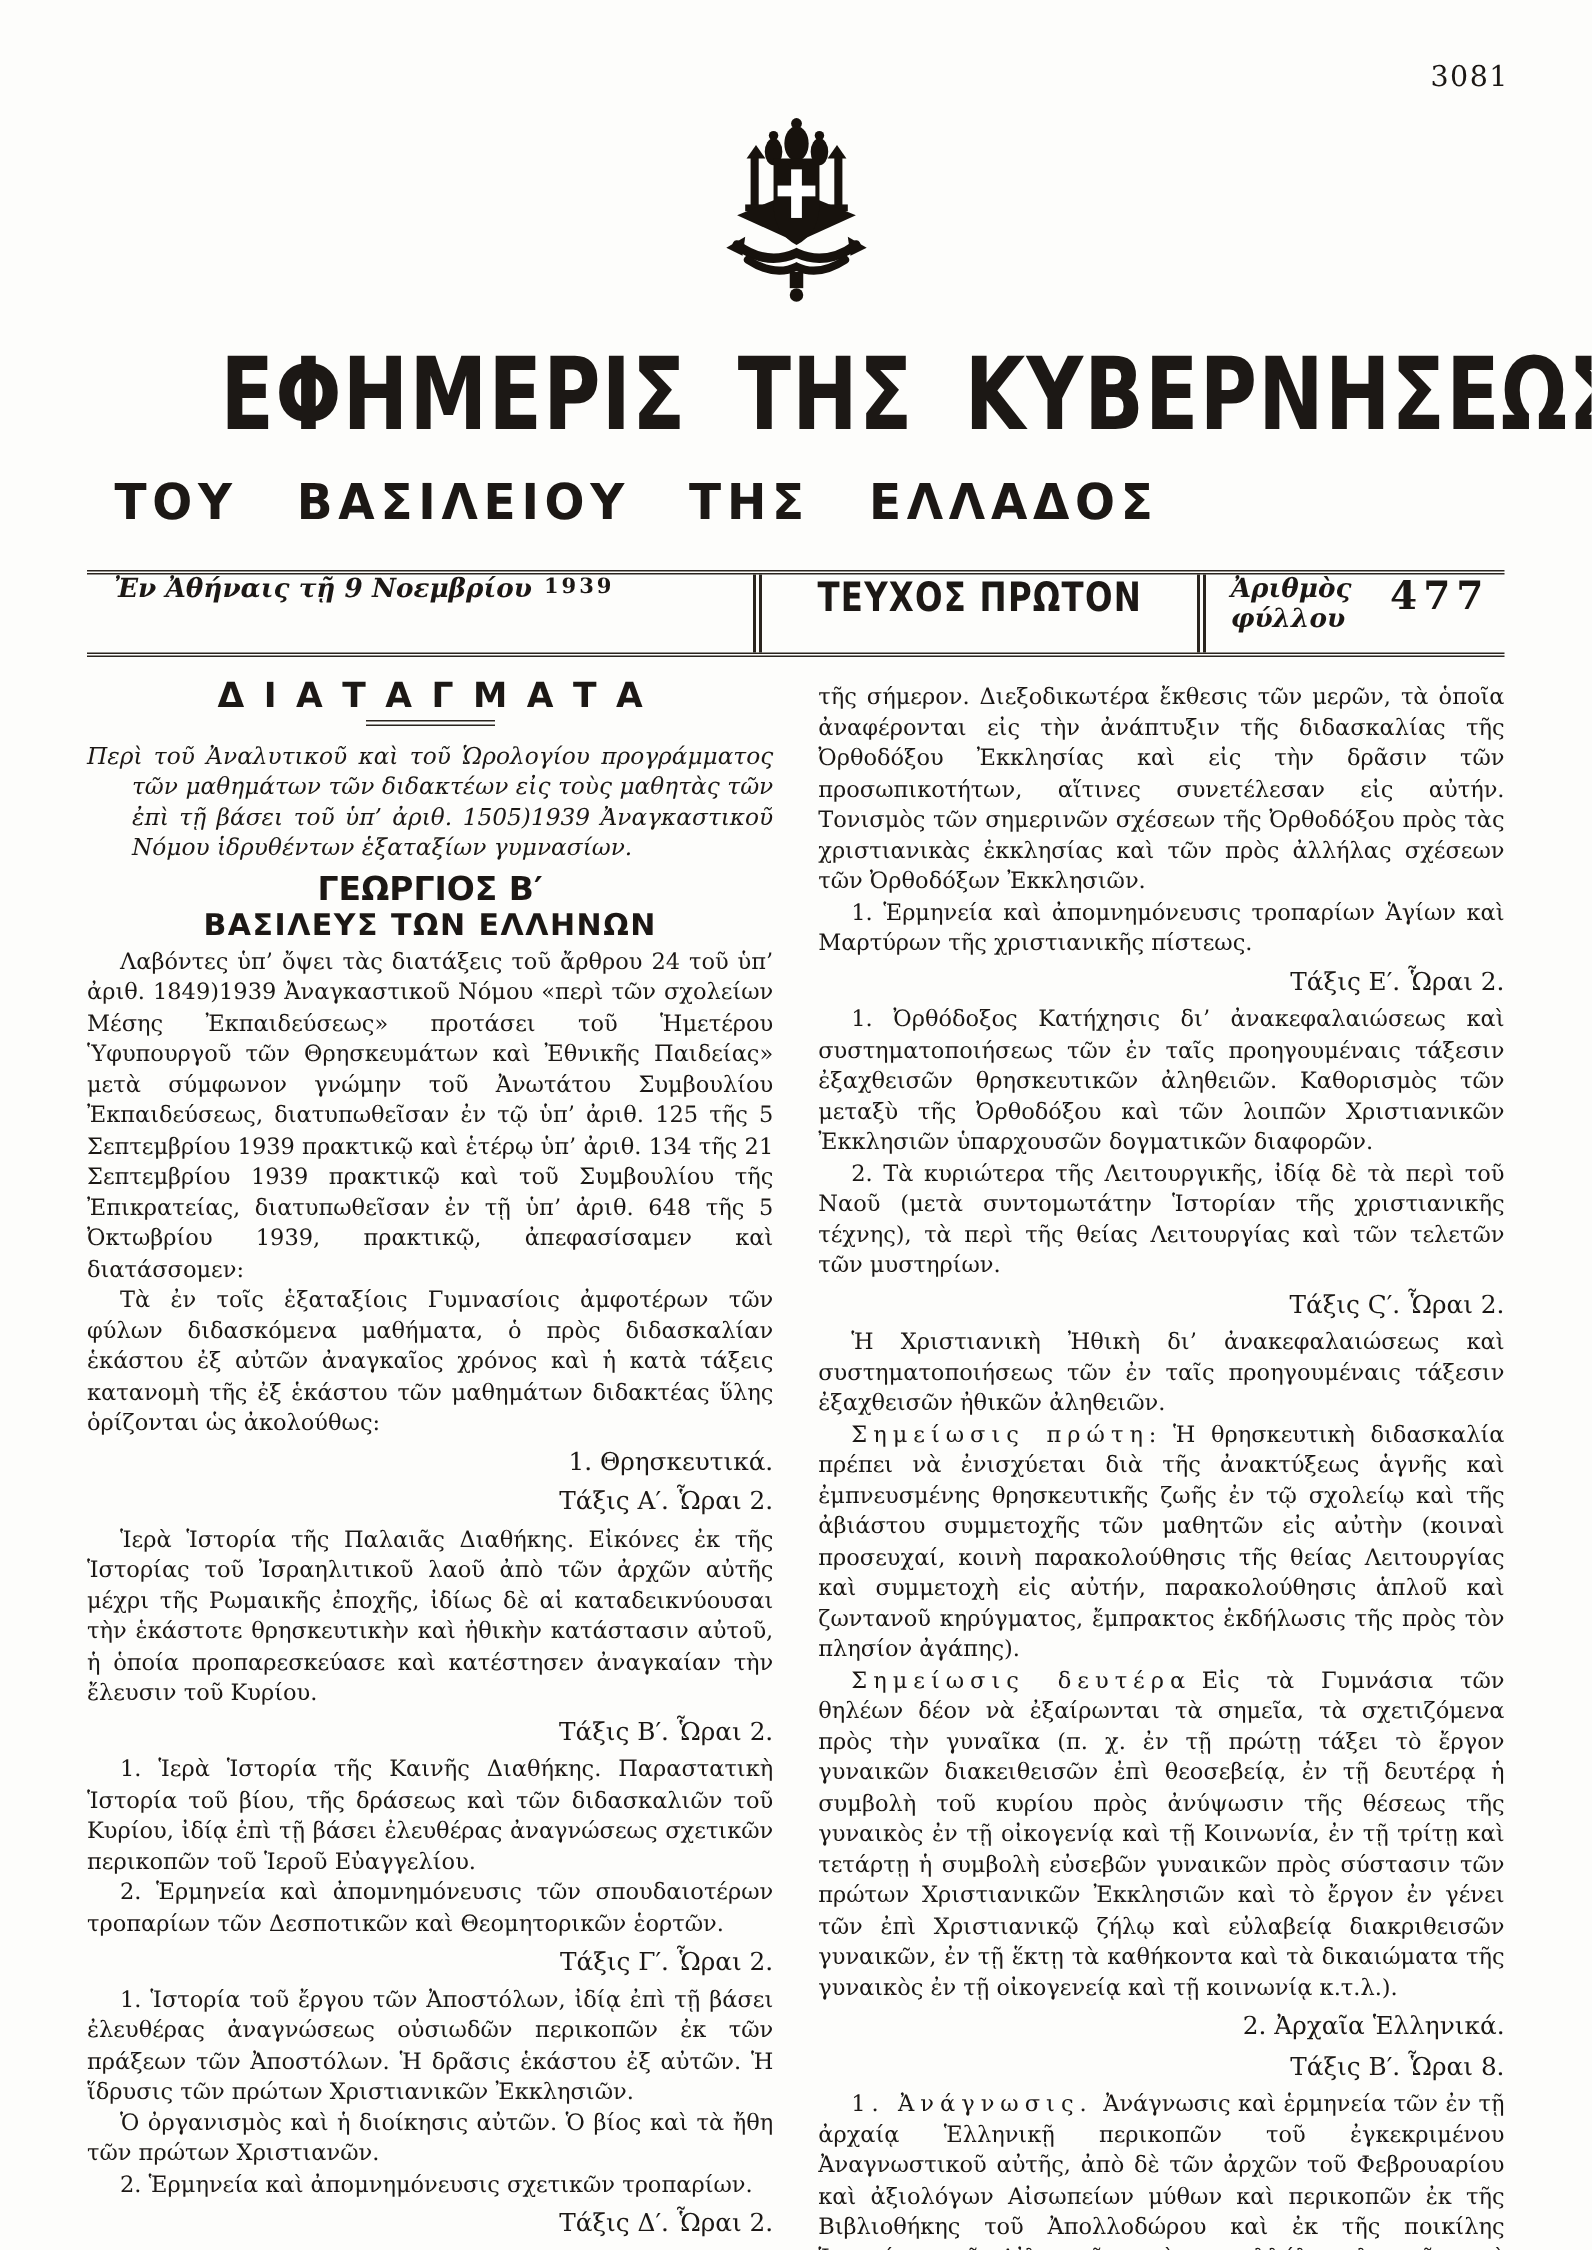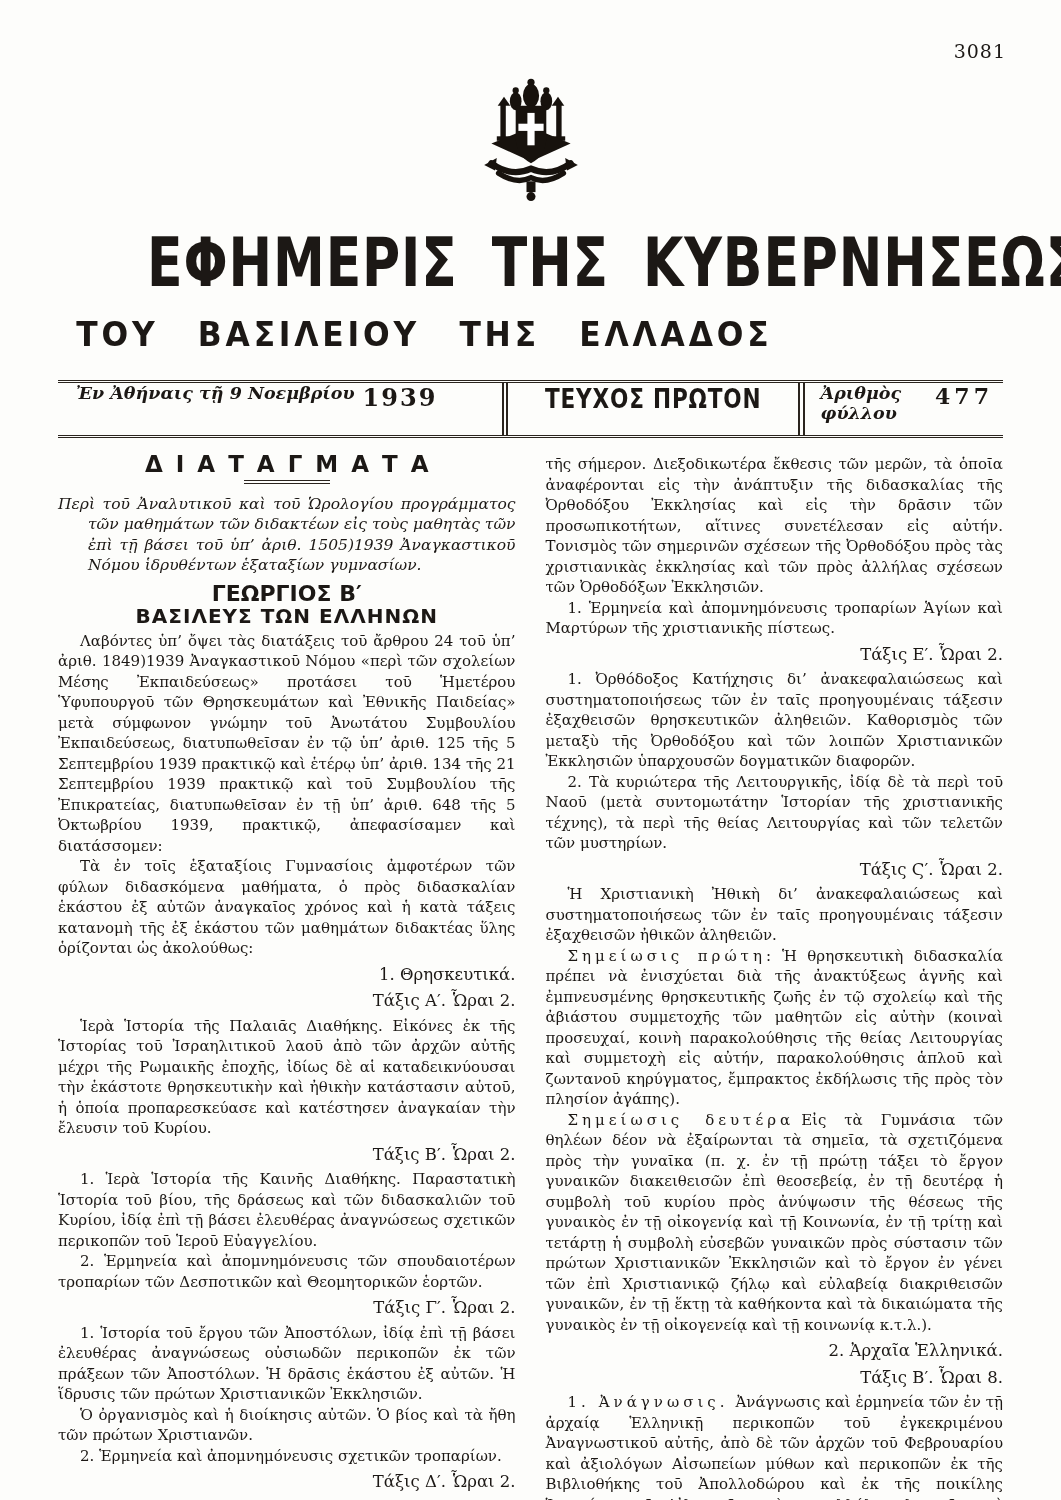--- a/index.html
+++ b/index.html
@@ -31,27 +31,27 @@
     transform:scaleX(0.95);transform-origin:50% 50%;
   }
   .masthead{
     margin-top:26px;
     border-top:3px double #2a241e;border-bottom:3px double #2a241e;
     height:52px;display:flex;align-items:stretch;
   }
   .m-cell{display:flex;align-items:flex-start;justify-content:center;padding:0 10px;}
   .m-date{flex:0 0 44%;justify-content:flex-start;padding-left:18px;
     font-style:italic;font-weight:bold;font-size:17.5px;}
-  .m-year{font-style:normal;font-size:24px;margin-left:8px;letter-spacing:2px;}
+  .m-year{font-style:normal;font-size:14px;margin-left:8px;letter-spacing:2px;}
   .m-issue{flex:0 0 28%;}
   .m-issue span{
     font-family:"DejaVu Sans",sans-serif;font-weight:bold;font-size:27px;
     display:inline-block;transform:scaleX(0.8);white-space:nowrap;letter-spacing:1px;}
   .m-number{flex:1 1 auto;font-style:italic;font-weight:bold;font-size:17.5px;padding-left:16px;}
-  .m-number .m-num-val{font-style:normal;font-size:22px;margin-left:12px;letter-spacing:4px;}
+  .m-number .m-num-val{font-style:normal;font-size:26px;margin-left:12px;letter-spacing:4px;}
   .vsep{width:3px;border-left:2px solid #2a241e;border-right:2px solid #2a241e;margin:0;}
   .columns{display:flex;gap:30px;margin-top:16px;}
   .col{flex:1 1 0;font-size:15px;line-height:20.5px;text-align:justify;}
   .col p{margin:0;}
   .para{text-indent:22px;}
   .noindent{text-indent:0;}
   .intro{
     font-style:italic;padding-left:30px;text-indent:-30px;
     margin-bottom:4px !important;font-size:15.5px;
   }

